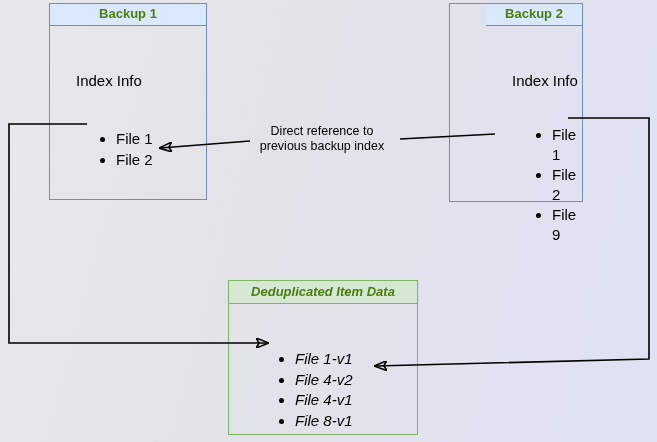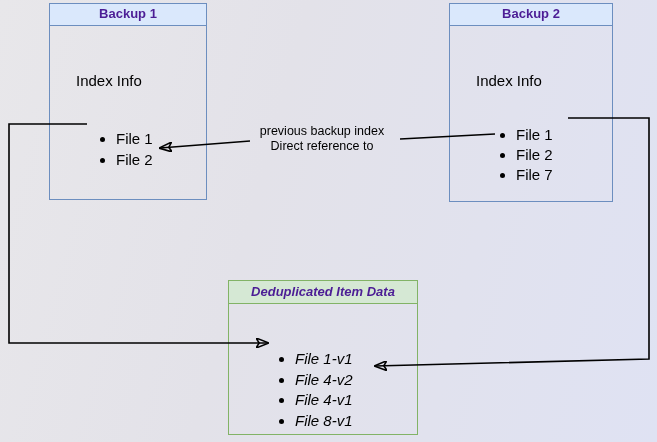--- a/index.html
+++ b/index.html
@@ -32,21 +32,21 @@
     box-sizing: border-box;
     background: transparent;
     z-index: 2;
   }
   .node.blue  { border: 1.5px solid #6c8ebf; }
   .node.green { border: 1.5px solid #82b366; }
   .node-header {
     box-sizing: border-box;
     font-size: 13px;
     font-weight: bold;
-    color: #4c1d95;
+    color: #4d7c0f;
     text-align: center;
   }
   .blue .node-header {
     background: #dae8fc;
     border-bottom: 1.5px solid #6c8ebf;
     height: 22px;
     line-height: 20px;
   }
   .green .node-header {
     background: #d5e8d4;
@@ -62,21 +62,21 @@
   .body-heading {
     padding-left: 26px;
     line-height: 20px;
   }
   .node-body ul {
     margin: 0;
     padding-left: 66px;
     list-style: disc;
   }
   #backup1 { left: 49px;  top: 3px;   width: 158px; height: 197px; }
-  #backup2 { left: 449px; top: 3px;   width: 164px; height: 199px; }
+  #backup2 { left: 449px; top: 3px;   width: 134px; height: 199px; padding-left: 36px; }
   #dedup   { left: 228px; top: 280px; width: 190px; height: 155px; font-style: italic; }
 
   #backup1 .body-heading { margin-top: 33px; }
   #backup1 ul { margin-top: 37px; }
   #backup1 li { line-height: 21px; }
 
   #backup2 .body-heading { margin-top: 26px; }
   #backup2 ul { margin-top: 34px; }
   #backup2 li { line-height: 20px; }
 
@@ -130,37 +130,37 @@
 
   <div class="node blue" id="backup2">
     <div class="node-header">
       <span>Backup 2</span>
     </div>
     <div class="node-body">
       <div class="body-heading">Index Info</div>
       <ul>
         <li>File 1</li>
         <li>File 2</li>
-        <li>File 7</li>
+        <li>File 9</li>
       </ul>
     </div>
   </div>
 
   <div class="node green" id="dedup">
     <div class="node-header">
       <span>Deduplicated Item Data</span>
     </div>
     <div class="node-body">
       <ul>
         <li>File 1-v1</li>
         <li>File 4-v2</li>
         <li>File 4-v1</li>
         <li>File 8-v1</li>
       </ul>
     </div>
   </div>
 
   <div class="edge-label">
+    <div>Direct reference to</div>
     <div>previous backup index</div>
-    <div>Direct reference to</div>
   </div>
 
 </div>
 
 </body></html>

